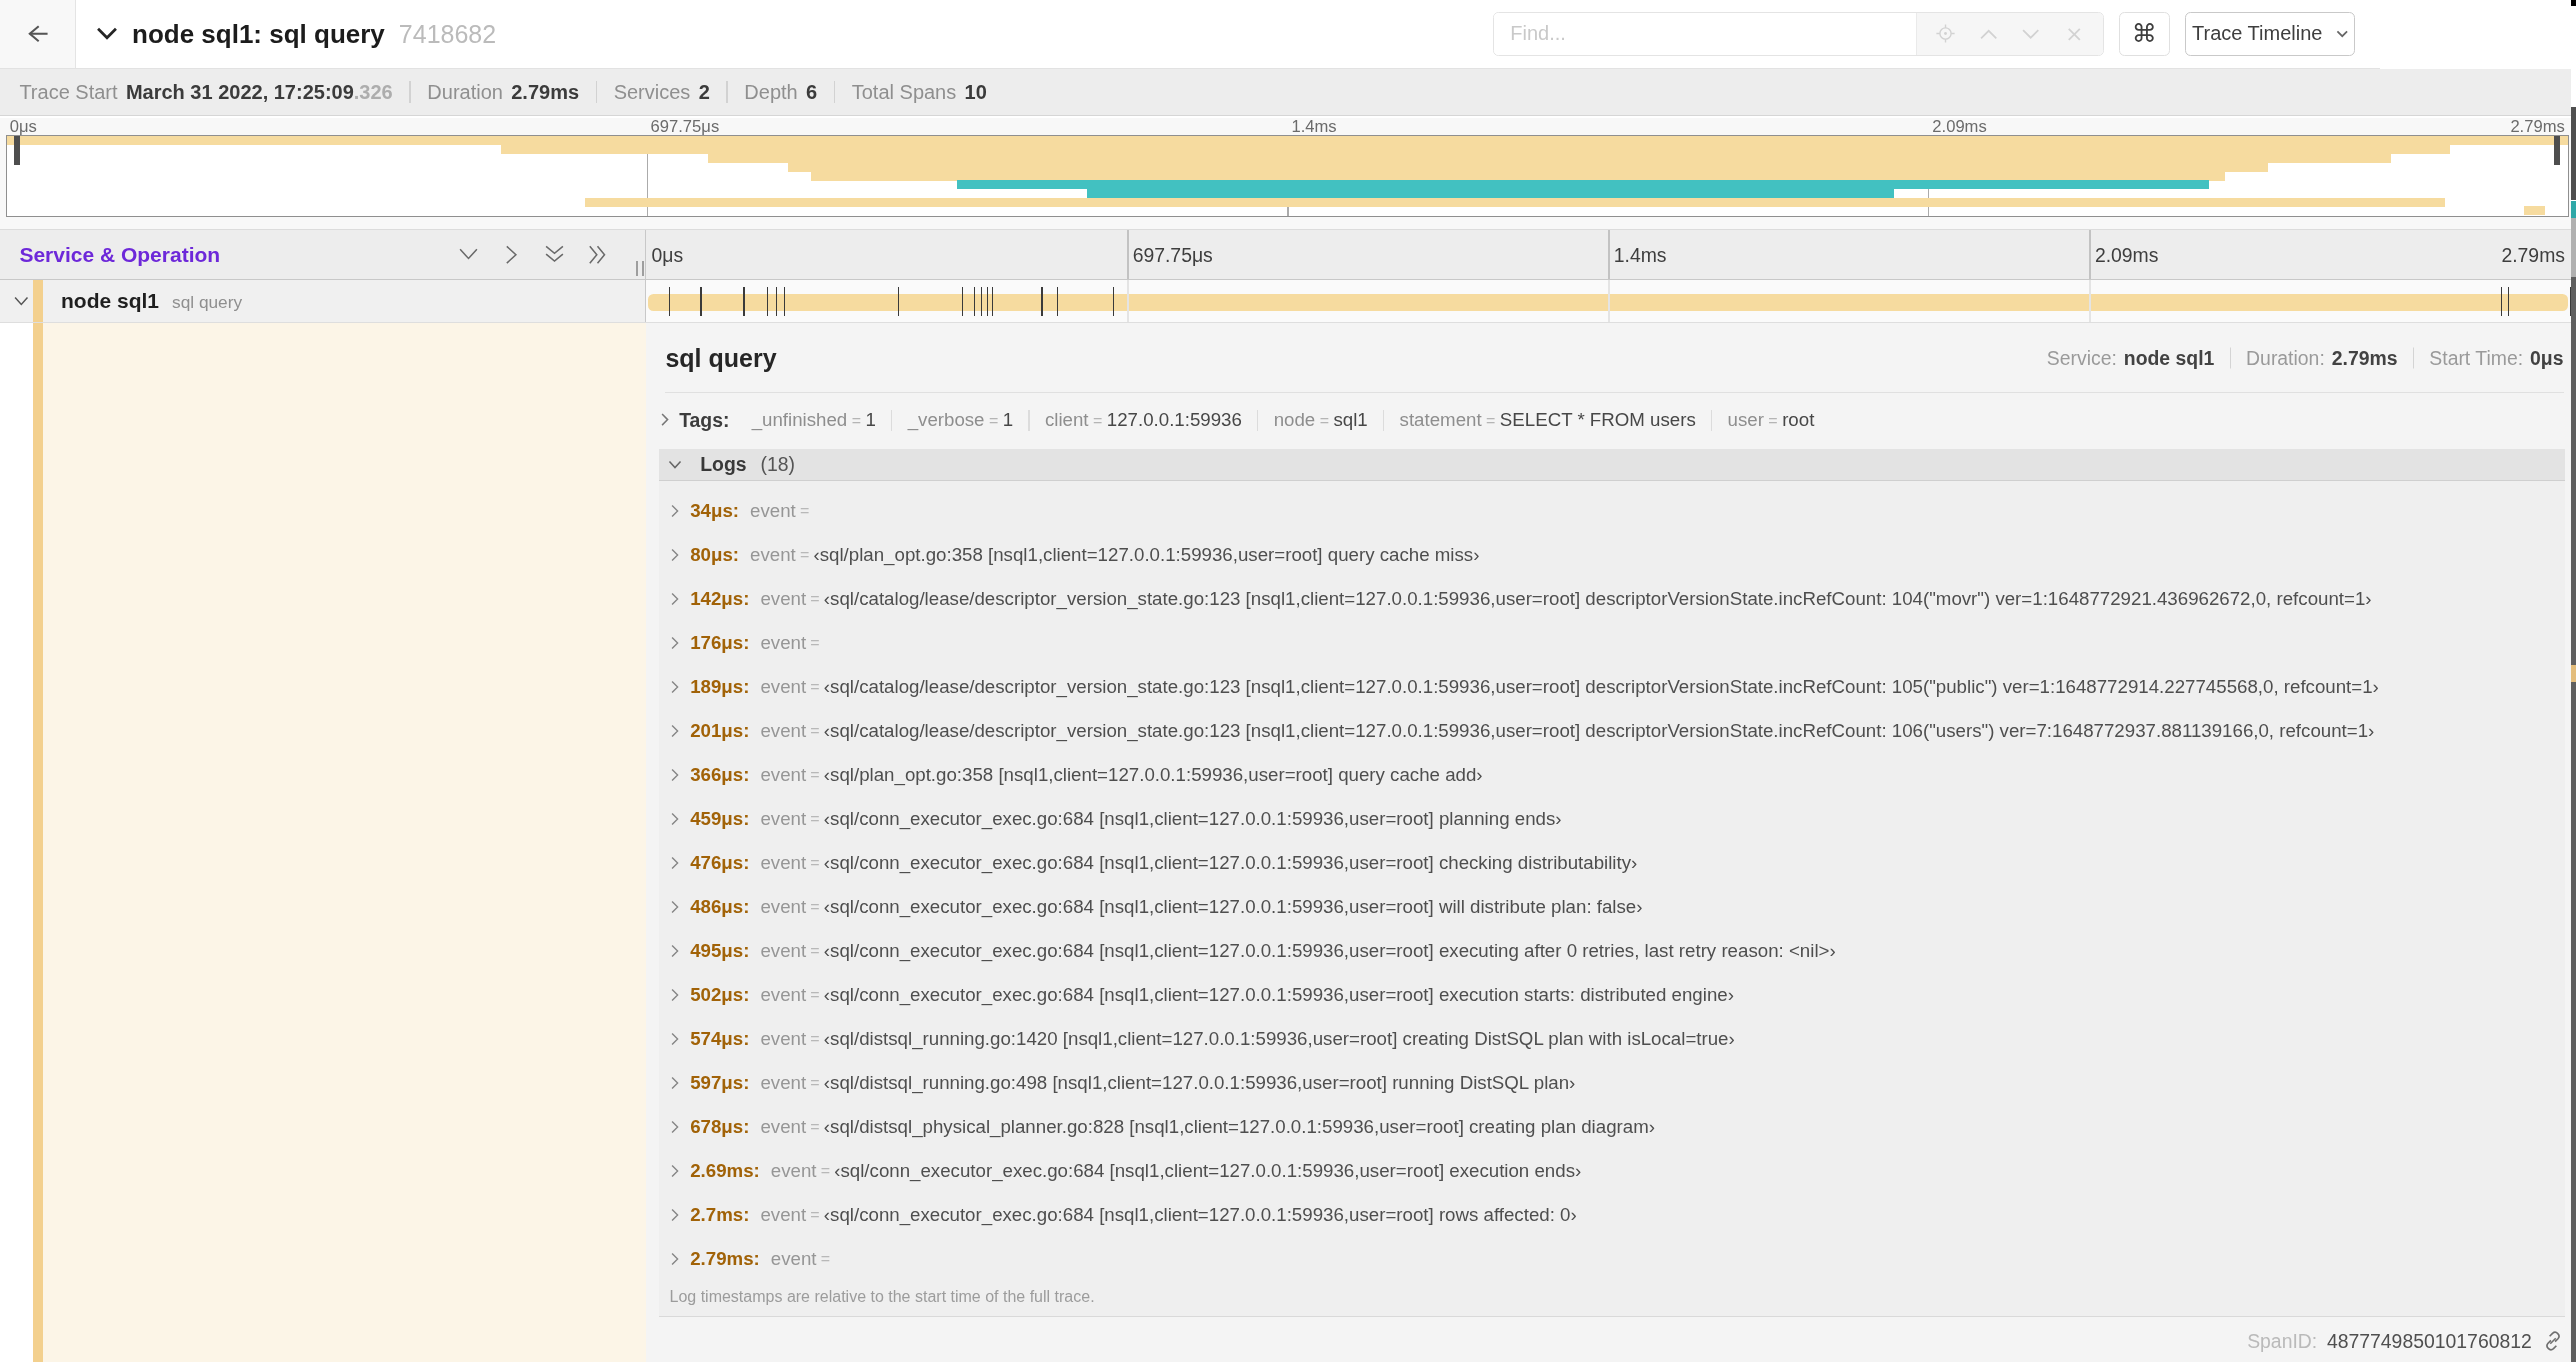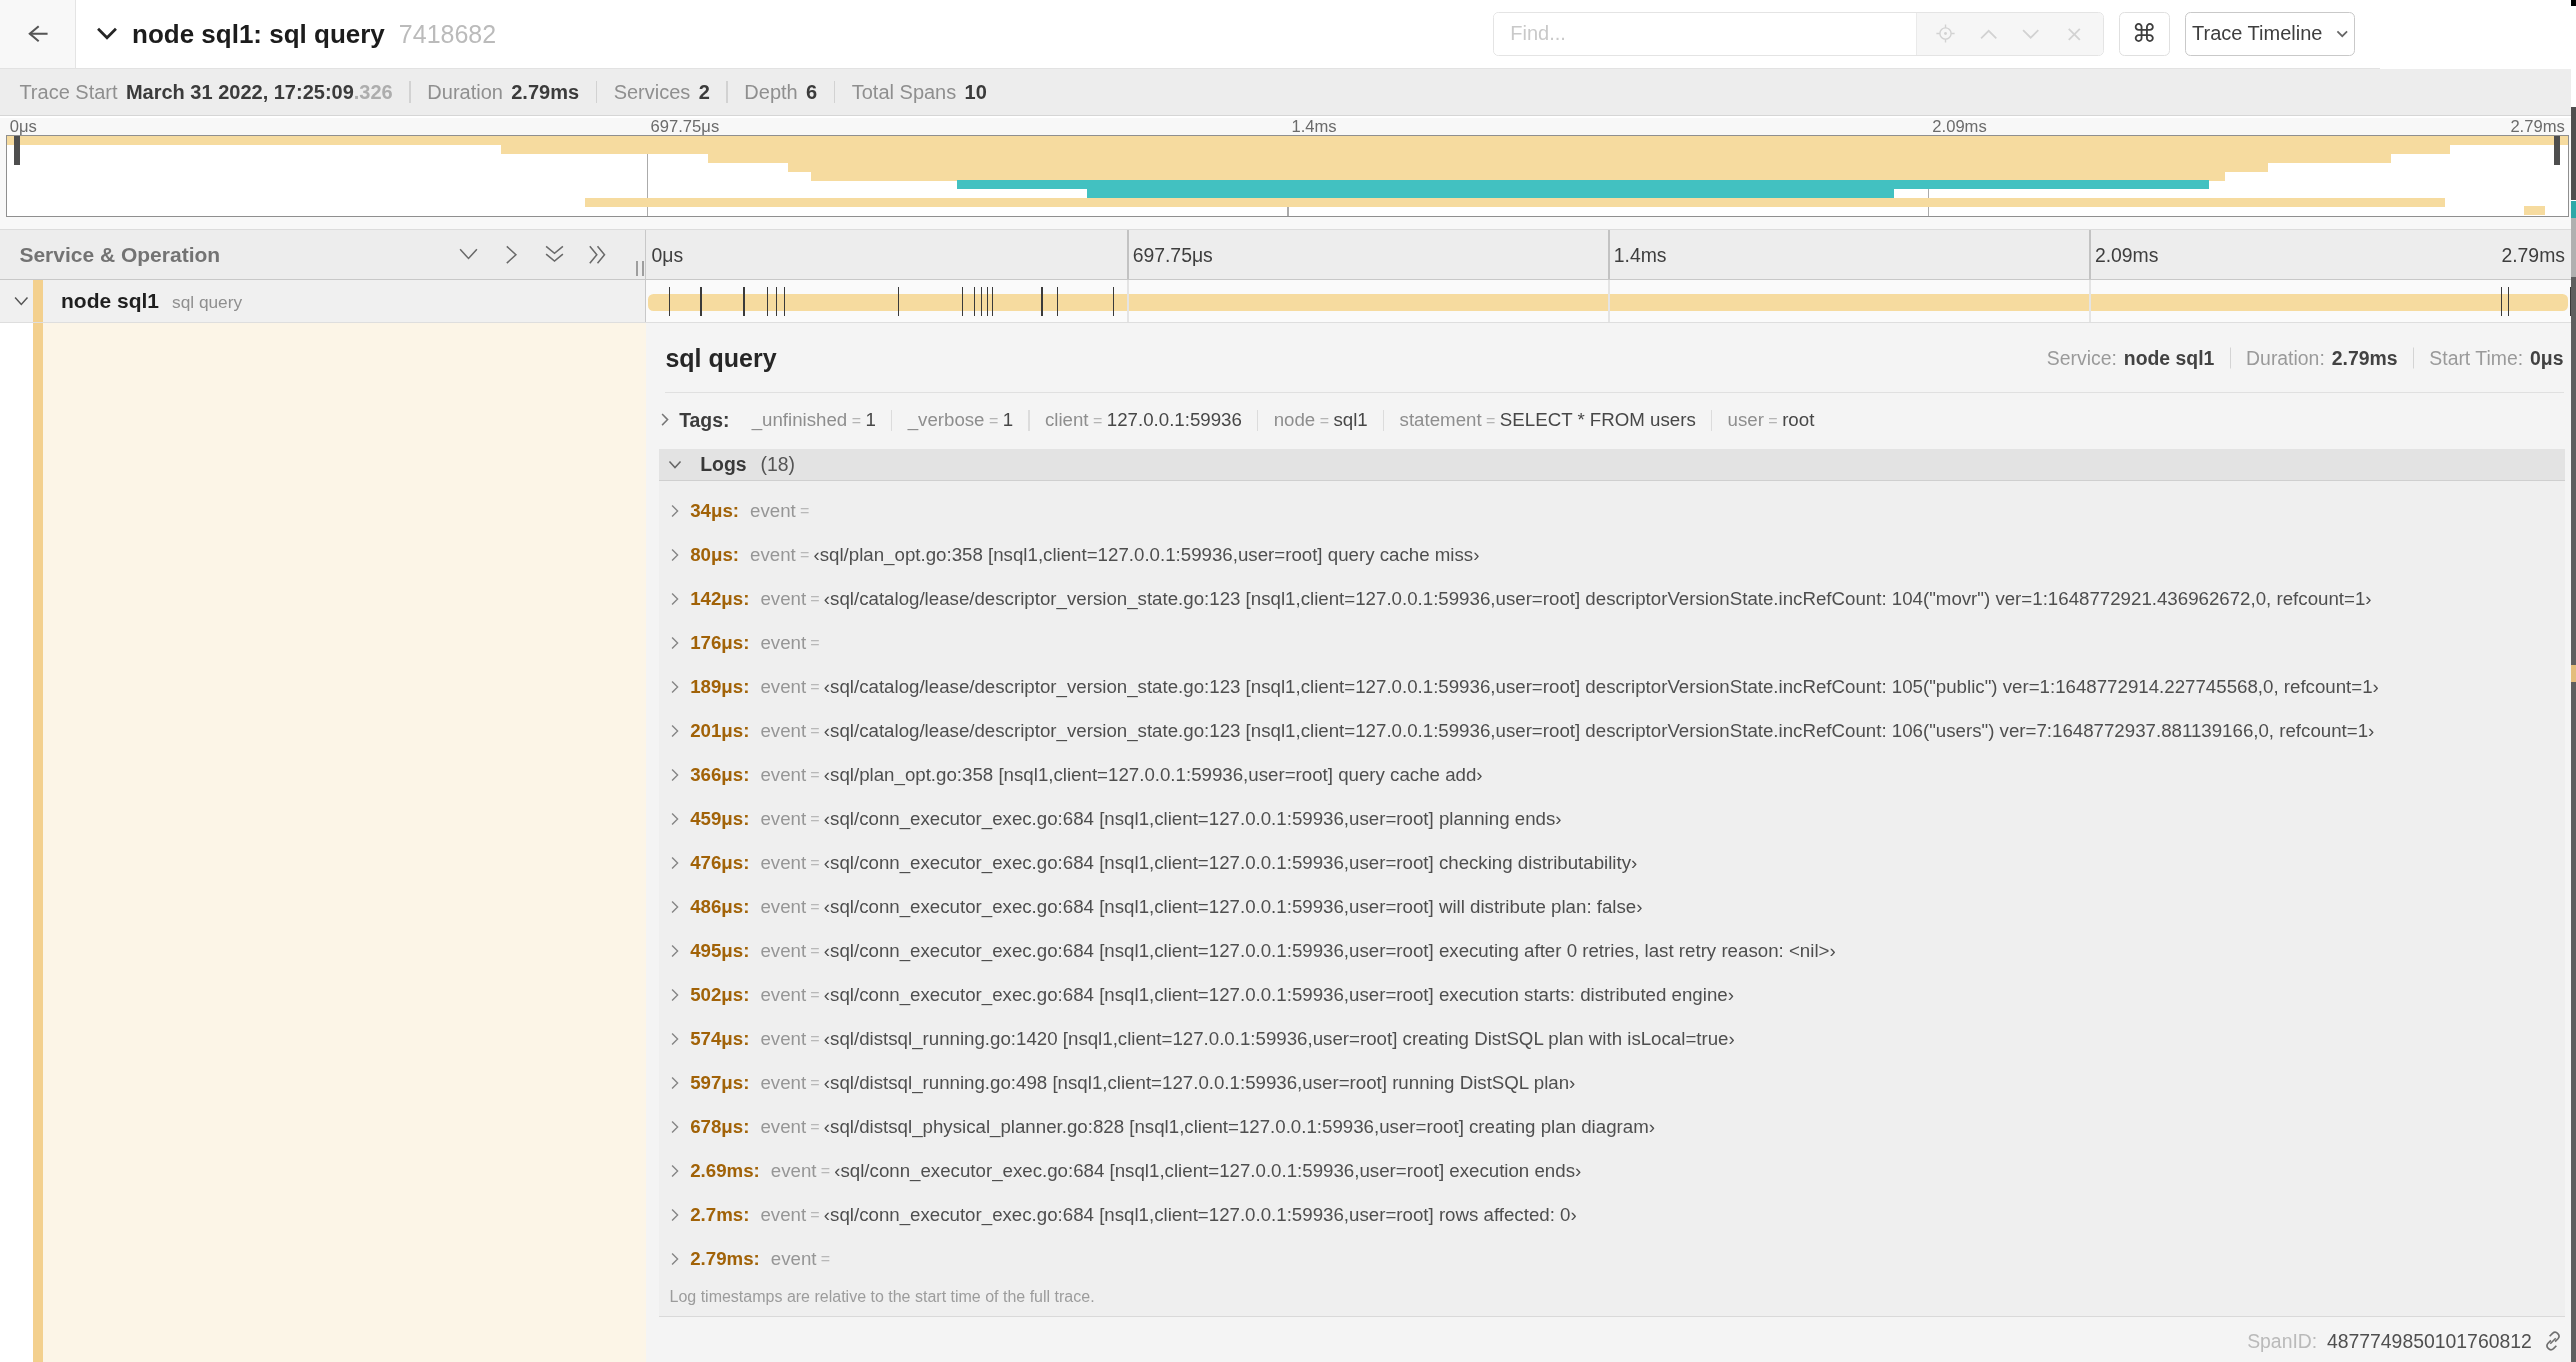--- a/index.html
+++ b/index.html
@@ -34,21 +34,21 @@
   .mm-labels{position:absolute;left:5.5px;right:7px;top:0;height:16.6px;font-size:16.6px;color:#6B6B6B;}
   .mm-label{position:absolute;top:-1.4px;white-space:nowrap;}
   .mm-graph{position:absolute;left:5.5px;right:7px;top:16.6px;height:82px;background:#fff;border:1.4px solid #8F8F8F;box-sizing:border-box;}
   .mm-grid{position:absolute;top:0;bottom:0;width:1.4px;background:#ABABAB;}
   .mm-span{position:absolute;height:9px;}
   .mm-handle{position:absolute;top:0.7px;width:6.2px;height:29px;background:#4E4E4E;}
 
   
   .th{position:absolute;top:229px;left:0;width:2576px;height:51px;background:#EDEDED;border-top:1.4px solid #DCDCDC;border-bottom:1.4px solid #C8C8C8;box-sizing:border-box;}
   .th-left{position:absolute;left:0;top:0;bottom:0;width:646px;border-right:1.4px solid #C8C8C8;box-sizing:border-box;}
-  .so-title{position:absolute;left:19.4px;top:50%;transform:translateY(-50%);font-size:21px;font-weight:bold;color:#737373;}
+  .so-title{position:absolute;left:19.4px;top:50%;transform:translateY(-50%);font-size:21px;font-weight:bold;color:#6d28d9;}
   .so-icons{position:absolute;right:36px;top:50%;transform:translateY(-50%);display:flex;gap:19.4px;color:#6A6A6A;}
   .so-icons .tray-btn{width:23.5px;height:23.5px;}
   .grip{position:absolute;right:1.4px;bottom:2.8px;display:flex;gap:3.5px;}
   .grip i{display:block;width:2.1px;height:15.2px;background:#9E9E9E;}
   .th-ruler{position:absolute;left:646px;right:5.5px;top:0;bottom:0;}
   .ruler-grid{position:absolute;top:0;bottom:0;width:1.4px;background:#C2C2C2;}
   .ruler-label{position:absolute;top:50%;transform:translateY(-50%);font-size:19.4px;color:#3E3E3E;white-space:nowrap;}
 
   
   .span-row{position:absolute;top:280px;left:0;width:2576px;height:43px;border-bottom:1.4px solid #DEDEDE;box-sizing:border-box;}

